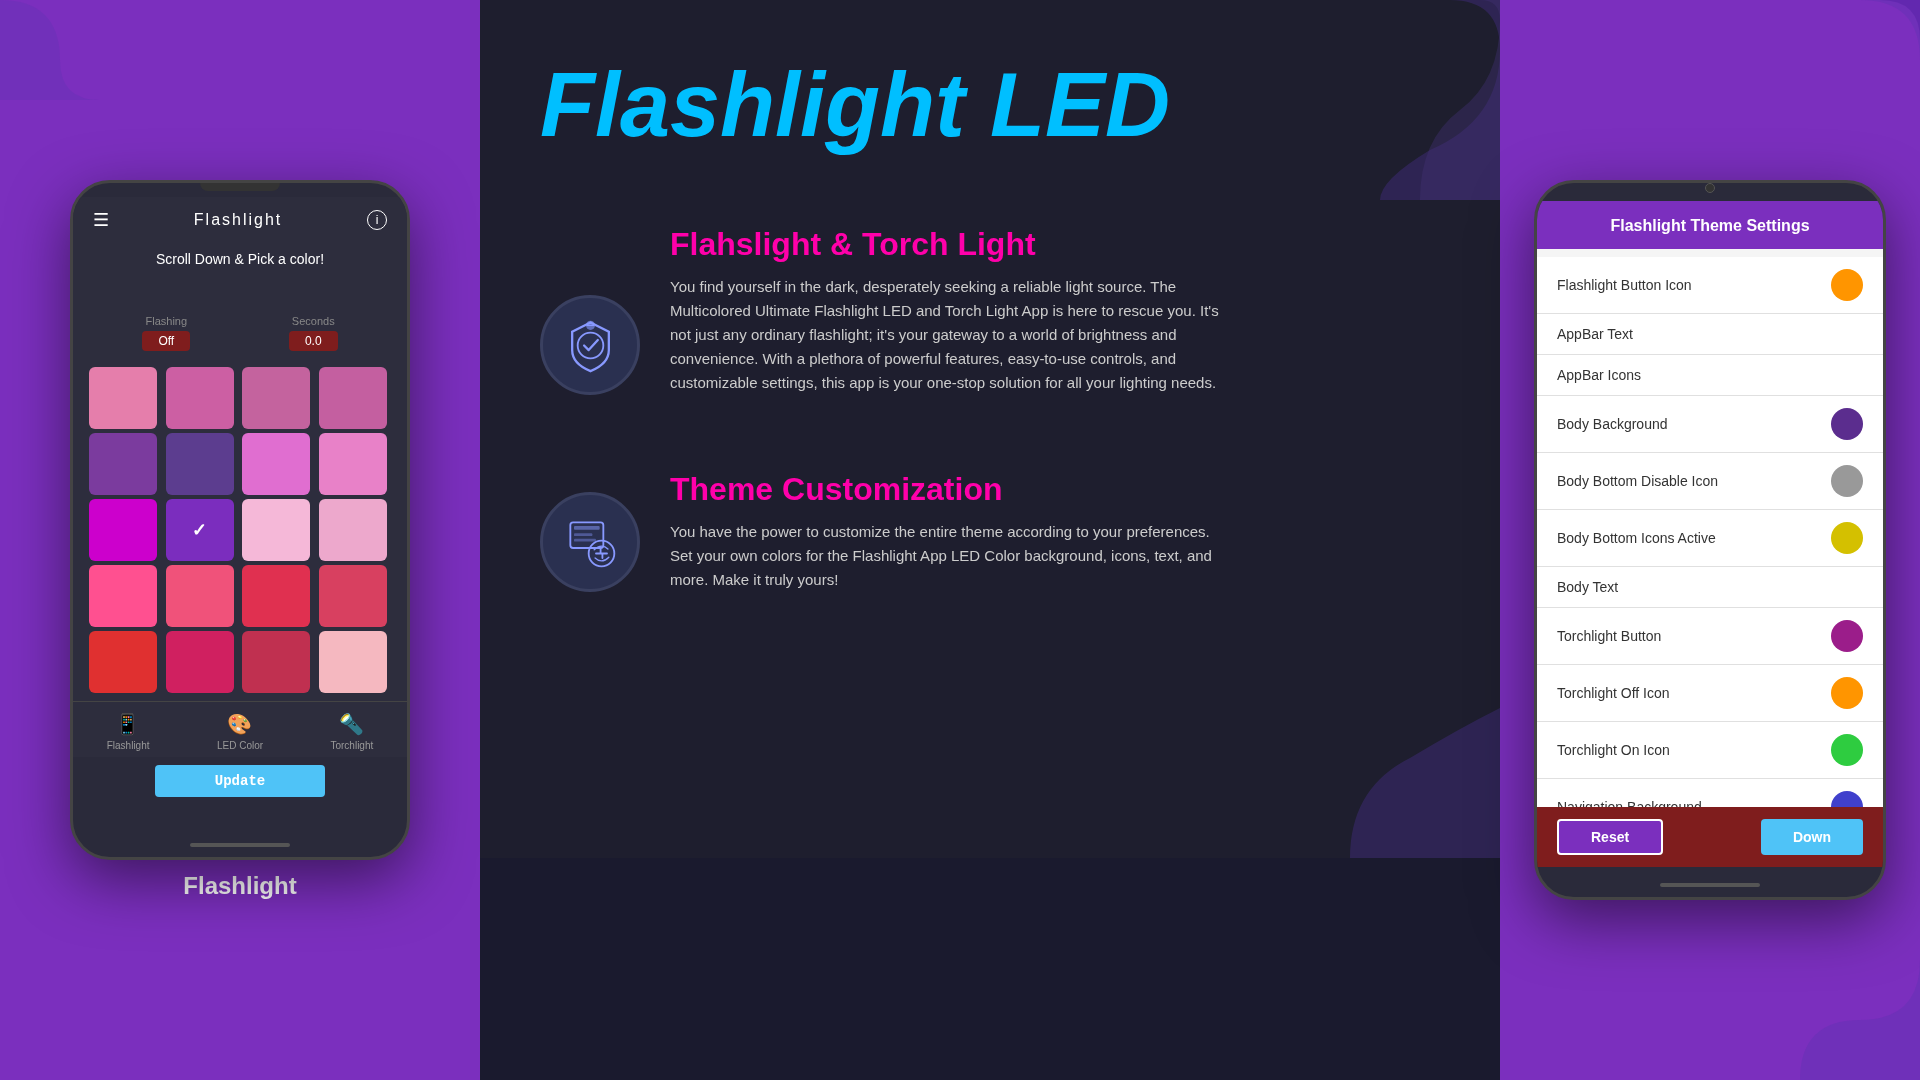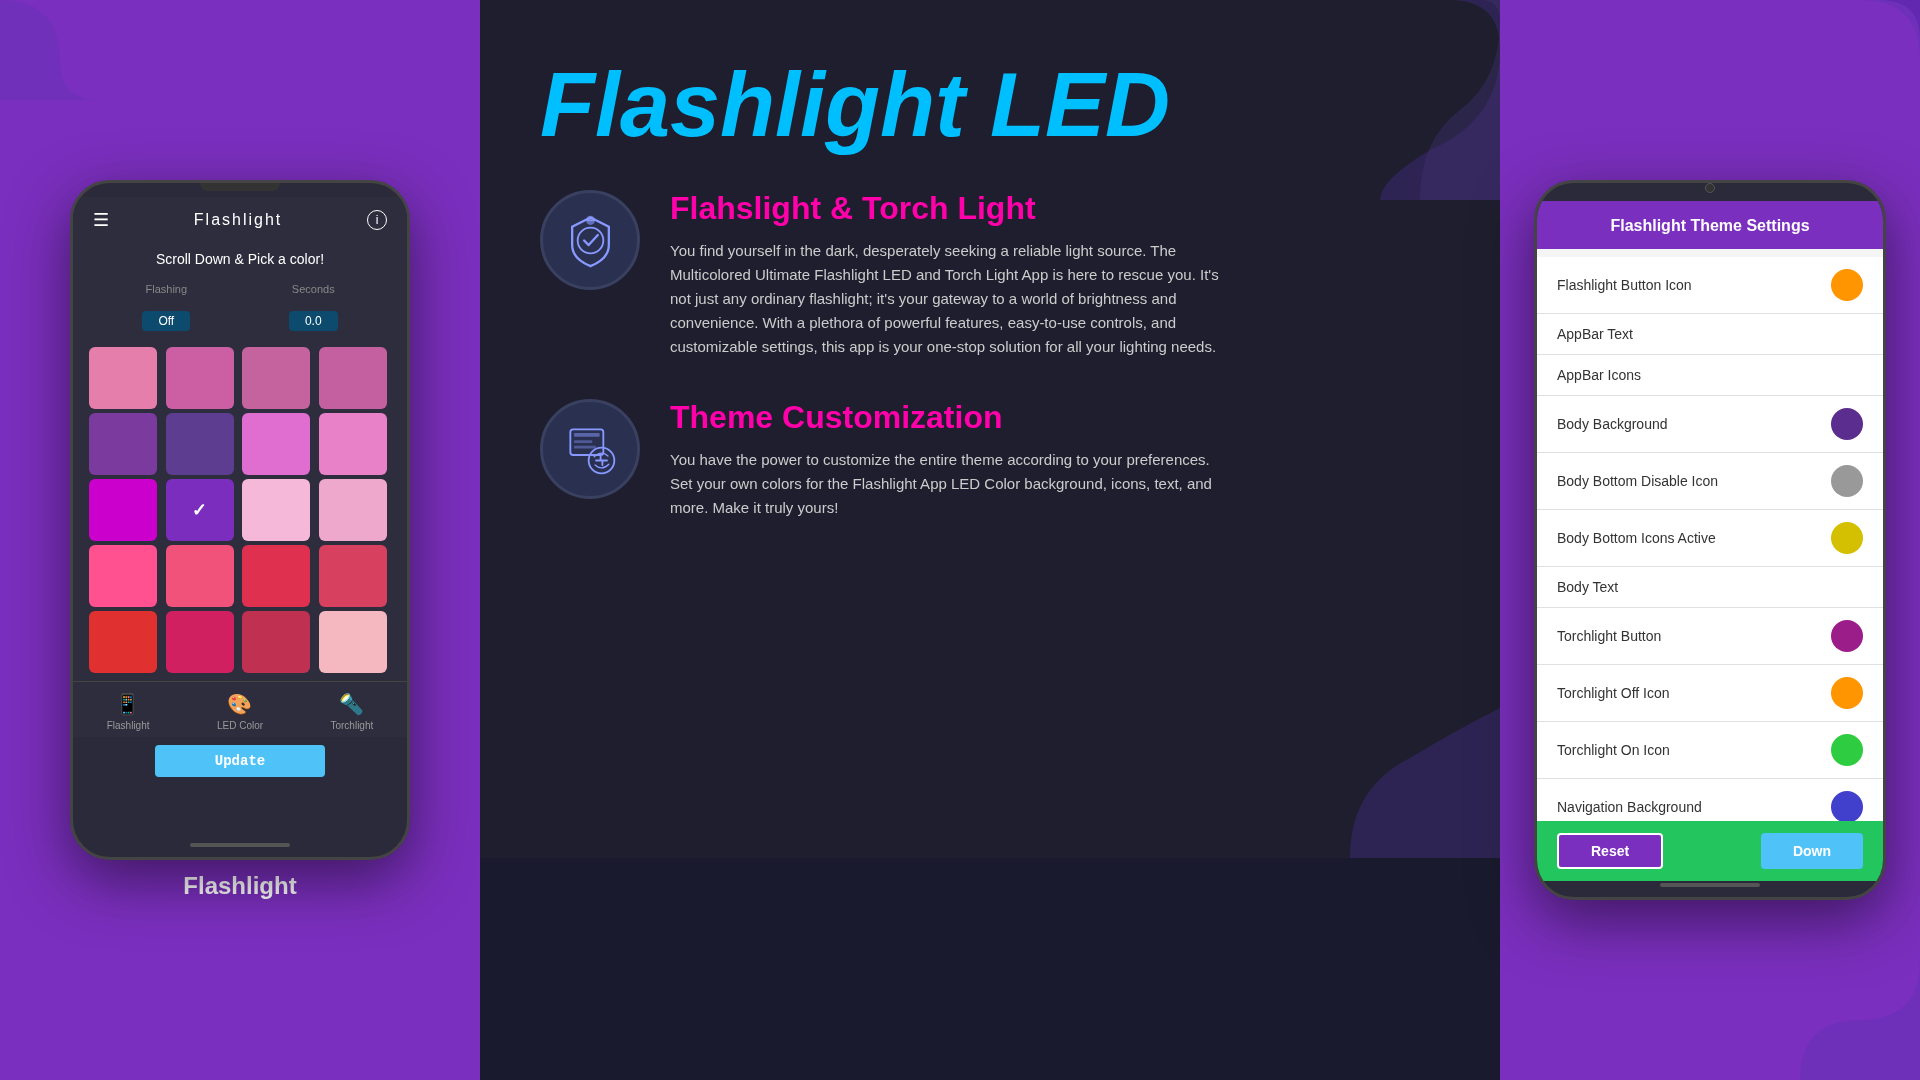--- a/index.html
+++ b/index.html
@@ -104,30 +104,31 @@
       display: flex;
       justify-content: space-around;
       padding: 8px 20px;
       background: #2d2d3d;
     }
 
     .control-group {
       display: flex;
       flex-direction: column;
       align-items: center;
-      gap: 16px;
+      gap: 4px;
+      margin-top: 32px;
     }
 
     .control-label {
       color: #888;
       font-size: 11px;
     }
 
     .control-btn {
-      background: #0c4a6e;
+      background: #7f1d1d;
       color: #fff;
       border: none;
       border-radius: 4px;
       padding: 3px 16px;
       font-size: 12px;
       cursor: pointer;
     }
 
     .color-grid {
       display: grid;
@@ -210,21 +211,22 @@
 
     .features-grid {
       display: flex;
       flex-direction: column;
       gap: 40px;
     }
 
     .feature-item {
       display: flex;
       gap: 30px;
-      align-items: flex-start;
+      align-items: flex-end;
+      margin-top: 36px;
     }
 
     .feature-icon-circle {
       width: 100px;
       height: 100px;
       border-radius: 50%;
       background: #2a3050;
       border: 3px solid #3a4060;
       display: flex;
       align-items: center;
@@ -309,23 +311,23 @@
     .color-dot {
       width: 32px;
       height: 32px;
       border-radius: 50%;
     }
 
     .settings-footer {
       display: flex;
       justify-content: space-between;
       padding: 12px 20px;
-      background: #22c55e;
+      background: #7f1d1d;
       position: absolute;
-      bottom: 16px;
+      bottom: 30px;
       left: 0;
       right: 0;
     }
 
     .footer-btn {
       padding: 8px 32px;
       border: none;
       border-radius: 4px;
       font-size: 14px;
       font-weight: bold;

